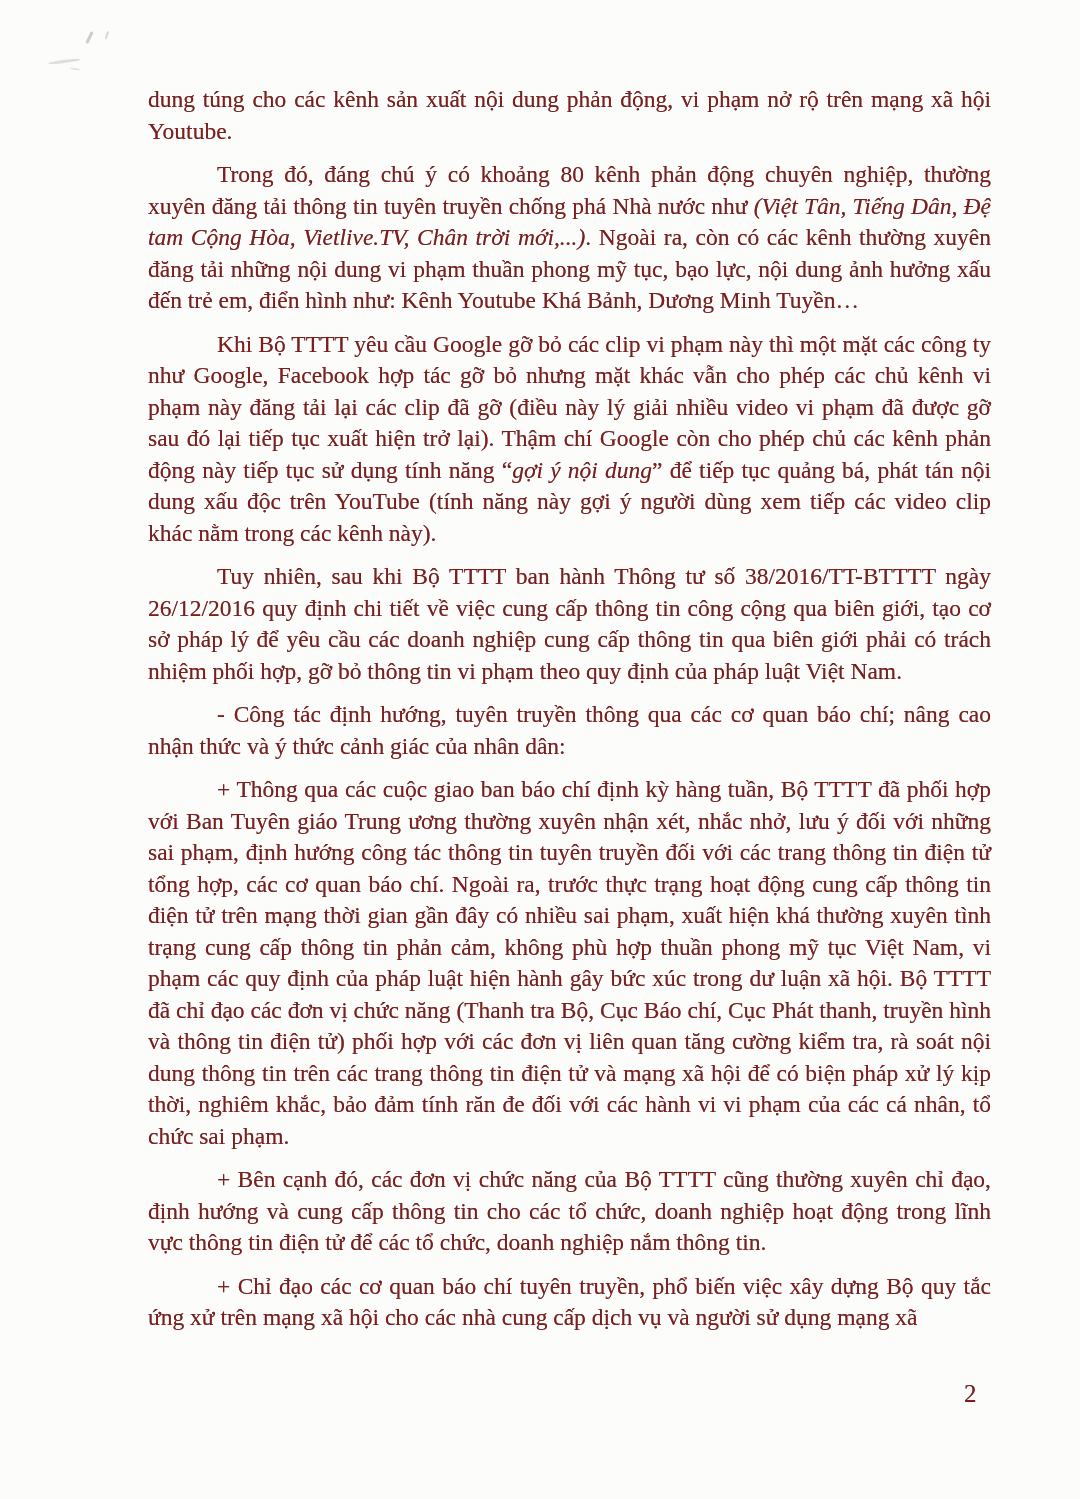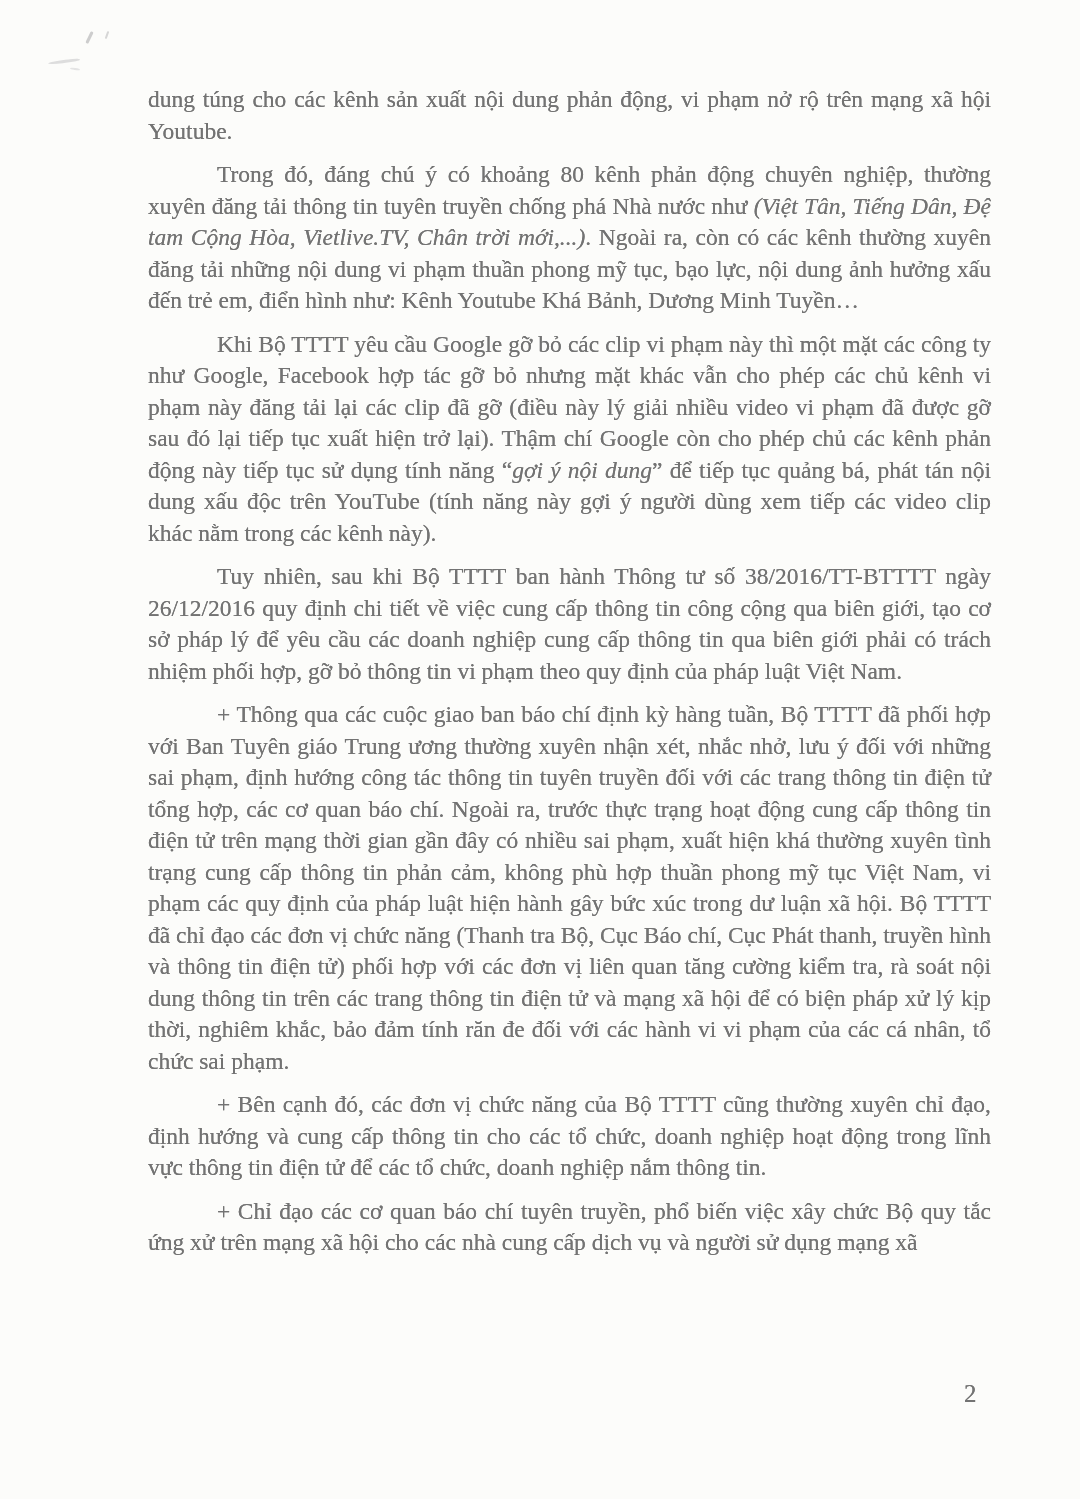--- a/index.html
+++ b/index.html
@@ -7,21 +7,21 @@
     padding: 0;
     background: #ffffff;
   }
   .page {
     position: relative;
     width: 1080px;
     height: 1499px;
     background: #fcfcfa;
     overflow: hidden;
     font-family: "Liberation Serif", "DejaVu Serif", serif;
-    color: #737373;
+    color: #7f1d1d;
   }
   .doc-body {
     position: absolute;
     left: 148px;
     top: 84px;
     width: 843px;
     font-size: 23.5px;
     line-height: 31.5px;
     text-align: justify;
     text-shadow: 0 0 0.5px rgba(20,20,20,0.55);
@@ -92,19 +92,20 @@
   <div class="artifact a1"></div>
   <div class="artifact a2"></div>
   <div class="artifact a3"></div>
   <div class="artifact a4"></div>
 
   <div class="doc-body">
       <p class=""><span>dung túng cho các kênh sản xuất nội dung phản động, vi phạm nở rộ trên mạng xã hội Youtube.</span></p>
       <p class="indent"><span>Trong đó, đáng chú ý có khoảng 80 kênh phản động chuyên nghiệp, thường xuyên đăng tải thông tin tuyên truyền chống phá Nhà nước như </span><i>(Việt Tân, Tiếng Dân, Đệ tam Cộng Hòa, Vietlive.TV, Chân trời mới,...)</i><span>. Ngoài ra, còn có các kênh thường xuyên đăng tải những nội dung vi phạm thuần phong mỹ tục, bạo lực, nội dung ảnh hưởng xấu đến trẻ em, điển hình như: Kênh Youtube Khá Bảnh, Dương Minh Tuyền…</span></p>
       <p class="indent"><span>Khi Bộ TTTT yêu cầu Google gỡ bỏ các clip vi phạm này thì một mặt các công ty như Google, Facebook hợp tác gỡ bỏ nhưng mặt khác vẫn cho phép các chủ kênh vi phạm này đăng tải lại các clip đã gỡ (điều này lý giải nhiều video vi phạm đã được gỡ sau đó lại tiếp tục xuất hiện trở lại). Thậm chí Google còn cho phép chủ các kênh phản động này tiếp tục sử dụng tính năng “</span><i>gợi ý nội dung</i><span>” để tiếp tục quảng bá, phát tán nội dung xấu độc trên YouTube (tính năng này gợi ý người dùng xem tiếp các video clip khác nằm trong các kênh này).</span></p>
       <p class="indent"><span>Tuy nhiên, sau khi Bộ TTTT ban hành Thông tư số 38/2016/TT-BTTTT ngày 26/12/2016 quy định chi tiết về việc cung cấp thông tin công cộng qua biên giới, tạo cơ sở pháp lý để yêu cầu các doanh nghiệp cung cấp thông tin qua biên giới phải có trách nhiệm phối hợp, gỡ bỏ thông tin vi phạm theo quy định của pháp luật Việt Nam.</span></p>
+      <p class="indent"><span>- Công tác định hướng, tuyên truyền thông qua các cơ quan báo chí; nâng cao nhận thức và ý thức cảnh giác của nhân dân:</span></p>
       <p class="indent"><span>+ Thông qua các cuộc giao ban báo chí định kỳ hàng tuần, Bộ TTTT đã phối hợp với Ban Tuyên giáo Trung ương thường xuyên nhận xét, nhắc nhở, lưu ý đối với những sai phạm, định hướng công tác thông tin tuyên truyền đối với các trang thông tin điện tử tổng hợp, các cơ quan báo chí. Ngoài ra, trước thực trạng hoạt động cung cấp thông tin điện tử trên mạng thời gian gần đây có nhiều sai phạm, xuất hiện khá thường xuyên tình trạng cung cấp thông tin phản cảm, không phù hợp thuần phong mỹ tục Việt Nam, vi phạm các quy định của pháp luật hiện hành gây bức xúc trong dư luận xã hội. Bộ TTTT đã chỉ đạo các đơn vị chức năng (Thanh tra Bộ, Cục Báo chí, Cục Phát thanh, truyền hình và thông tin điện tử) phối hợp với các đơn vị liên quan tăng cường kiểm tra, rà soát nội dung thông tin trên các trang thông tin điện tử và mạng xã hội để có biện pháp xử lý kịp thời, nghiêm khắc, bảo đảm tính răn đe đối với các hành vi vi phạm của các cá nhân, tổ chức sai phạm.</span></p>
       <p class="indent"><span>+ Bên cạnh đó, các đơn vị chức năng của Bộ TTTT cũng thường xuyên chỉ đạo, định hướng và cung cấp thông tin cho các tổ chức, doanh nghiệp hoạt động trong lĩnh vực thông tin điện tử để các tổ chức, doanh nghiệp nắm thông tin.</span></p>
-      <p class="indent"><span>+ Chỉ đạo các cơ quan báo chí tuyên truyền, phổ biến việc xây chức Bộ quy tắc ứng xử trên mạng xã hội cho các nhà cung cấp dịch vụ và người sử dụng mạng xã</span></p>
+      <p class="indent"><span>+ Chỉ đạo các cơ quan báo chí tuyên truyền, phổ biến việc xây dựng Bộ quy tắc ứng xử trên mạng xã hội cho các nhà cung cấp dịch vụ và người sử dụng mạng xã</span></p>
     </div>
 
   <div class="page-number">2</div>
 </div>
 
 </body></html>

